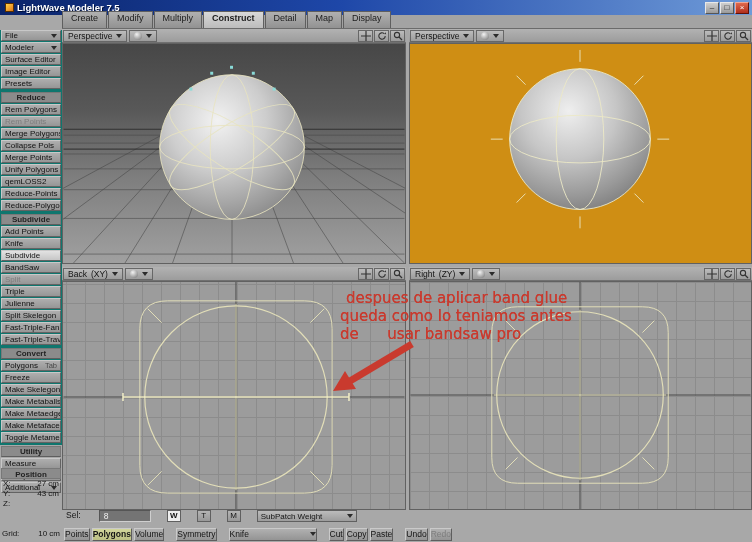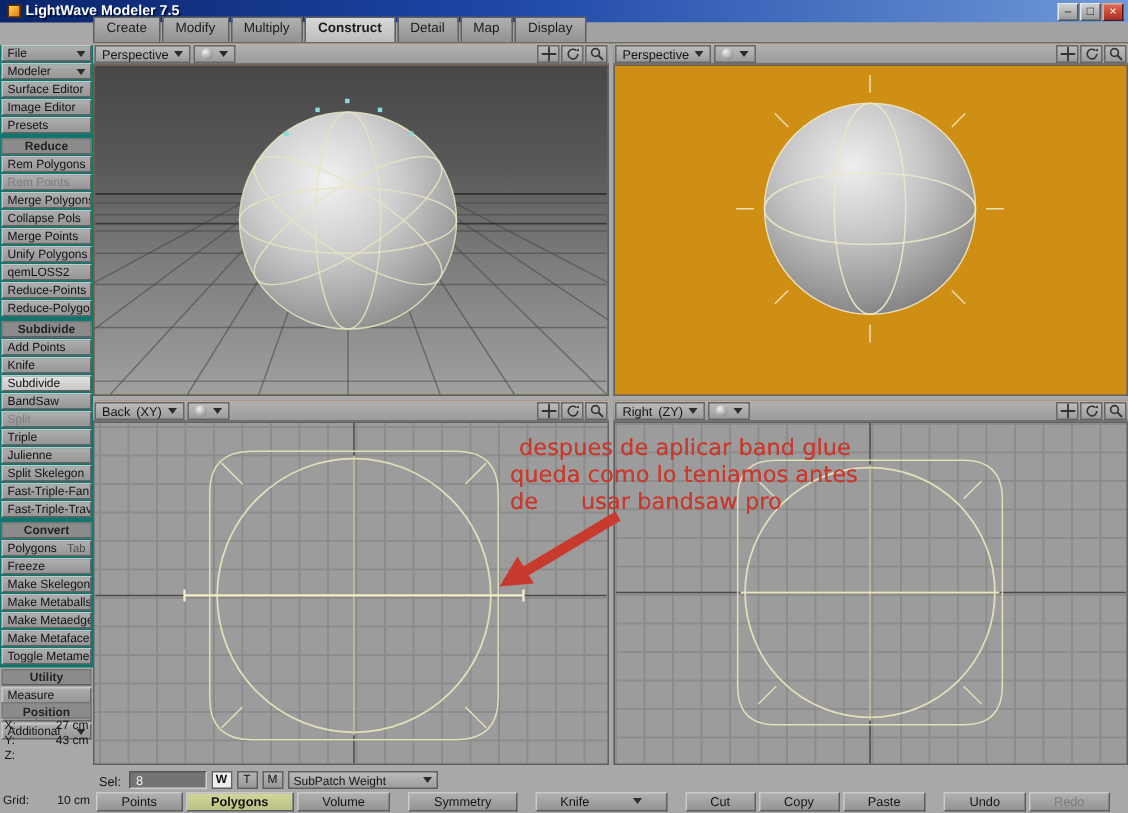--- a/index.html
+++ b/index.html
@@ -49,21 +49,21 @@
     border-top:4px solid #2b2b2b;display:inline-block;flex:0 0 auto}
   .pos-block{position:absolute;left:1px;top:468px;width:60px}
   .pos-header{height:11px;line-height:11px;text-align:center;background:#8b8b8b;
     border:1px solid #787878;font-size:8px;font-weight:bold;color:#232323}
   .pos-row{display:flex;height:10px;line-height:10px;font-size:8px;padding:0 2px}
   .pos-row .val{margin-left:auto}
   .grid-row{position:absolute;left:2px;top:528px;width:58px;display:flex;font-size:8px;line-height:12px}
   .grid-row .val{margin-left:auto}
 
   
-  .vp{position:absolute;background:#a16207}
+  .vp{position:absolute;background:#4d7c0f}
   .vp-header{height:14px;background:linear-gradient(#b2b2b2,#9c9c9c);border-bottom:1px solid #707070;
     display:flex;align-items:center;padding:0 1px;gap:2px}
   .vp-drop{height:12px;padding:0 4px;background:linear-gradient(#bcbcbc,#9c9c9c);
     border:1px solid #676767;display:flex;align-items:center;gap:4px;font-size:8.5px;white-space:nowrap}
   .mini-sphere{width:8px;height:8px;border-radius:50%;
     background:radial-gradient(circle at 35% 30%,#f2f2f2,#8a8a8a 80%);display:inline-block}
   .vp-icons{margin-left:auto;display:flex;gap:1px}
   .vp-iconbtn{width:15px;height:12px;background:linear-gradient(#bcbcbc,#9c9c9c);
     border:1px solid #676767;display:flex;align-items:center;justify-content:center}
   .vp-canvas{position:absolute;left:0;right:0;bottom:0;border:1px solid #616161}
@@ -71,35 +71,35 @@
   .orange{background:#cf8e14}
   .ortho{background-color:#9c9c9c;
     background-image:linear-gradient(#8c8c8c 1px,transparent 1px),
                      linear-gradient(90deg,#8c8c8c 1px,transparent 1px);
     background-size:19px 19px}
   .ortho.bl{background-position:3px 2px}
   svg.fill{position:absolute;left:0;top:0;width:100%;height:100%;display:block}
 
   
   .status1{position:absolute;left:62px;top:510px;width:690px;height:16px;background:#a8a8a8;
-    display:flex;align-items:flex-end;padding:0 2px;gap:3px}
+    display:flex;align-items:flex-start;padding:0 2px;gap:16px}
   .sel-label{font-size:8.5px;padding:0 2px}
   .sel-field{width:52px;height:12px;background:#747474;border:1px solid;border-color:#555 #cfcfcf #cfcfcf #555;
     color:#f0f0f0;font-size:8.5px;line-height:10px;padding:0 4px}
   .hint-bar{flex:1;margin-left:58px;height:12px;background:#b1b1b1;border:1px solid;
     border-color:#7a7a7a #d8d8d8 #d8d8d8 #7a7a7a;font-size:8.5px;line-height:10px;padding:0 4px;color:#1d1d1d;
     white-space:nowrap;overflow:hidden}
   .wtm{width:14px;height:12px;background:linear-gradient(#b4b4b4,#989898);border:1px solid #606060;
     font-size:8px;line-height:10px;text-align:center}
   .wtm.active{background:#eeeeee;font-weight:bold}
   .weight-drop{width:100px;height:12px;background:linear-gradient(#bcbcbc,#9c9c9c);border:1px solid #606060;
     display:flex;align-items:center;gap:3px;font-size:8px;padding:0 3px;white-space:nowrap}
   .status2{position:absolute;left:62px;top:526px;width:690px;height:16px;background:#a8a8a8;
     display:flex;align-items:center;padding:1px 2px;gap:2px}
-  .sbtn{height:13px;line-height:11px;padding:0 16px;background:linear-gradient(#b0b0b0,#949494);
+  .sbtn{height:13px;line-height:11px;padding:0 0;background:linear-gradient(#b0b0b0,#949494);
     border:1px solid;border-color:#cacaca #5e5e5e #5e5e5e #cacaca;font-size:8.5px;white-space:nowrap;
     display:flex;align-items:center;gap:4px}
   .sbtn.active{background:linear-gradient(#d2d69c,#bcc084);font-weight:bold}
   .sbtn.disabled{color:#7d7d7d}
   .sp8{width:8px}
 
   
   .anno{position:absolute;color:#c93a2e;font-family:"DejaVu Sans",sans-serif;font-size:15px;
     white-space:pre;z-index:40;pointer-events:none;text-shadow:0 0 0 #c93a2e}
   .overlay-svg{position:absolute;left:0;top:0;width:752px;height:542px;z-index:39;pointer-events:none}

